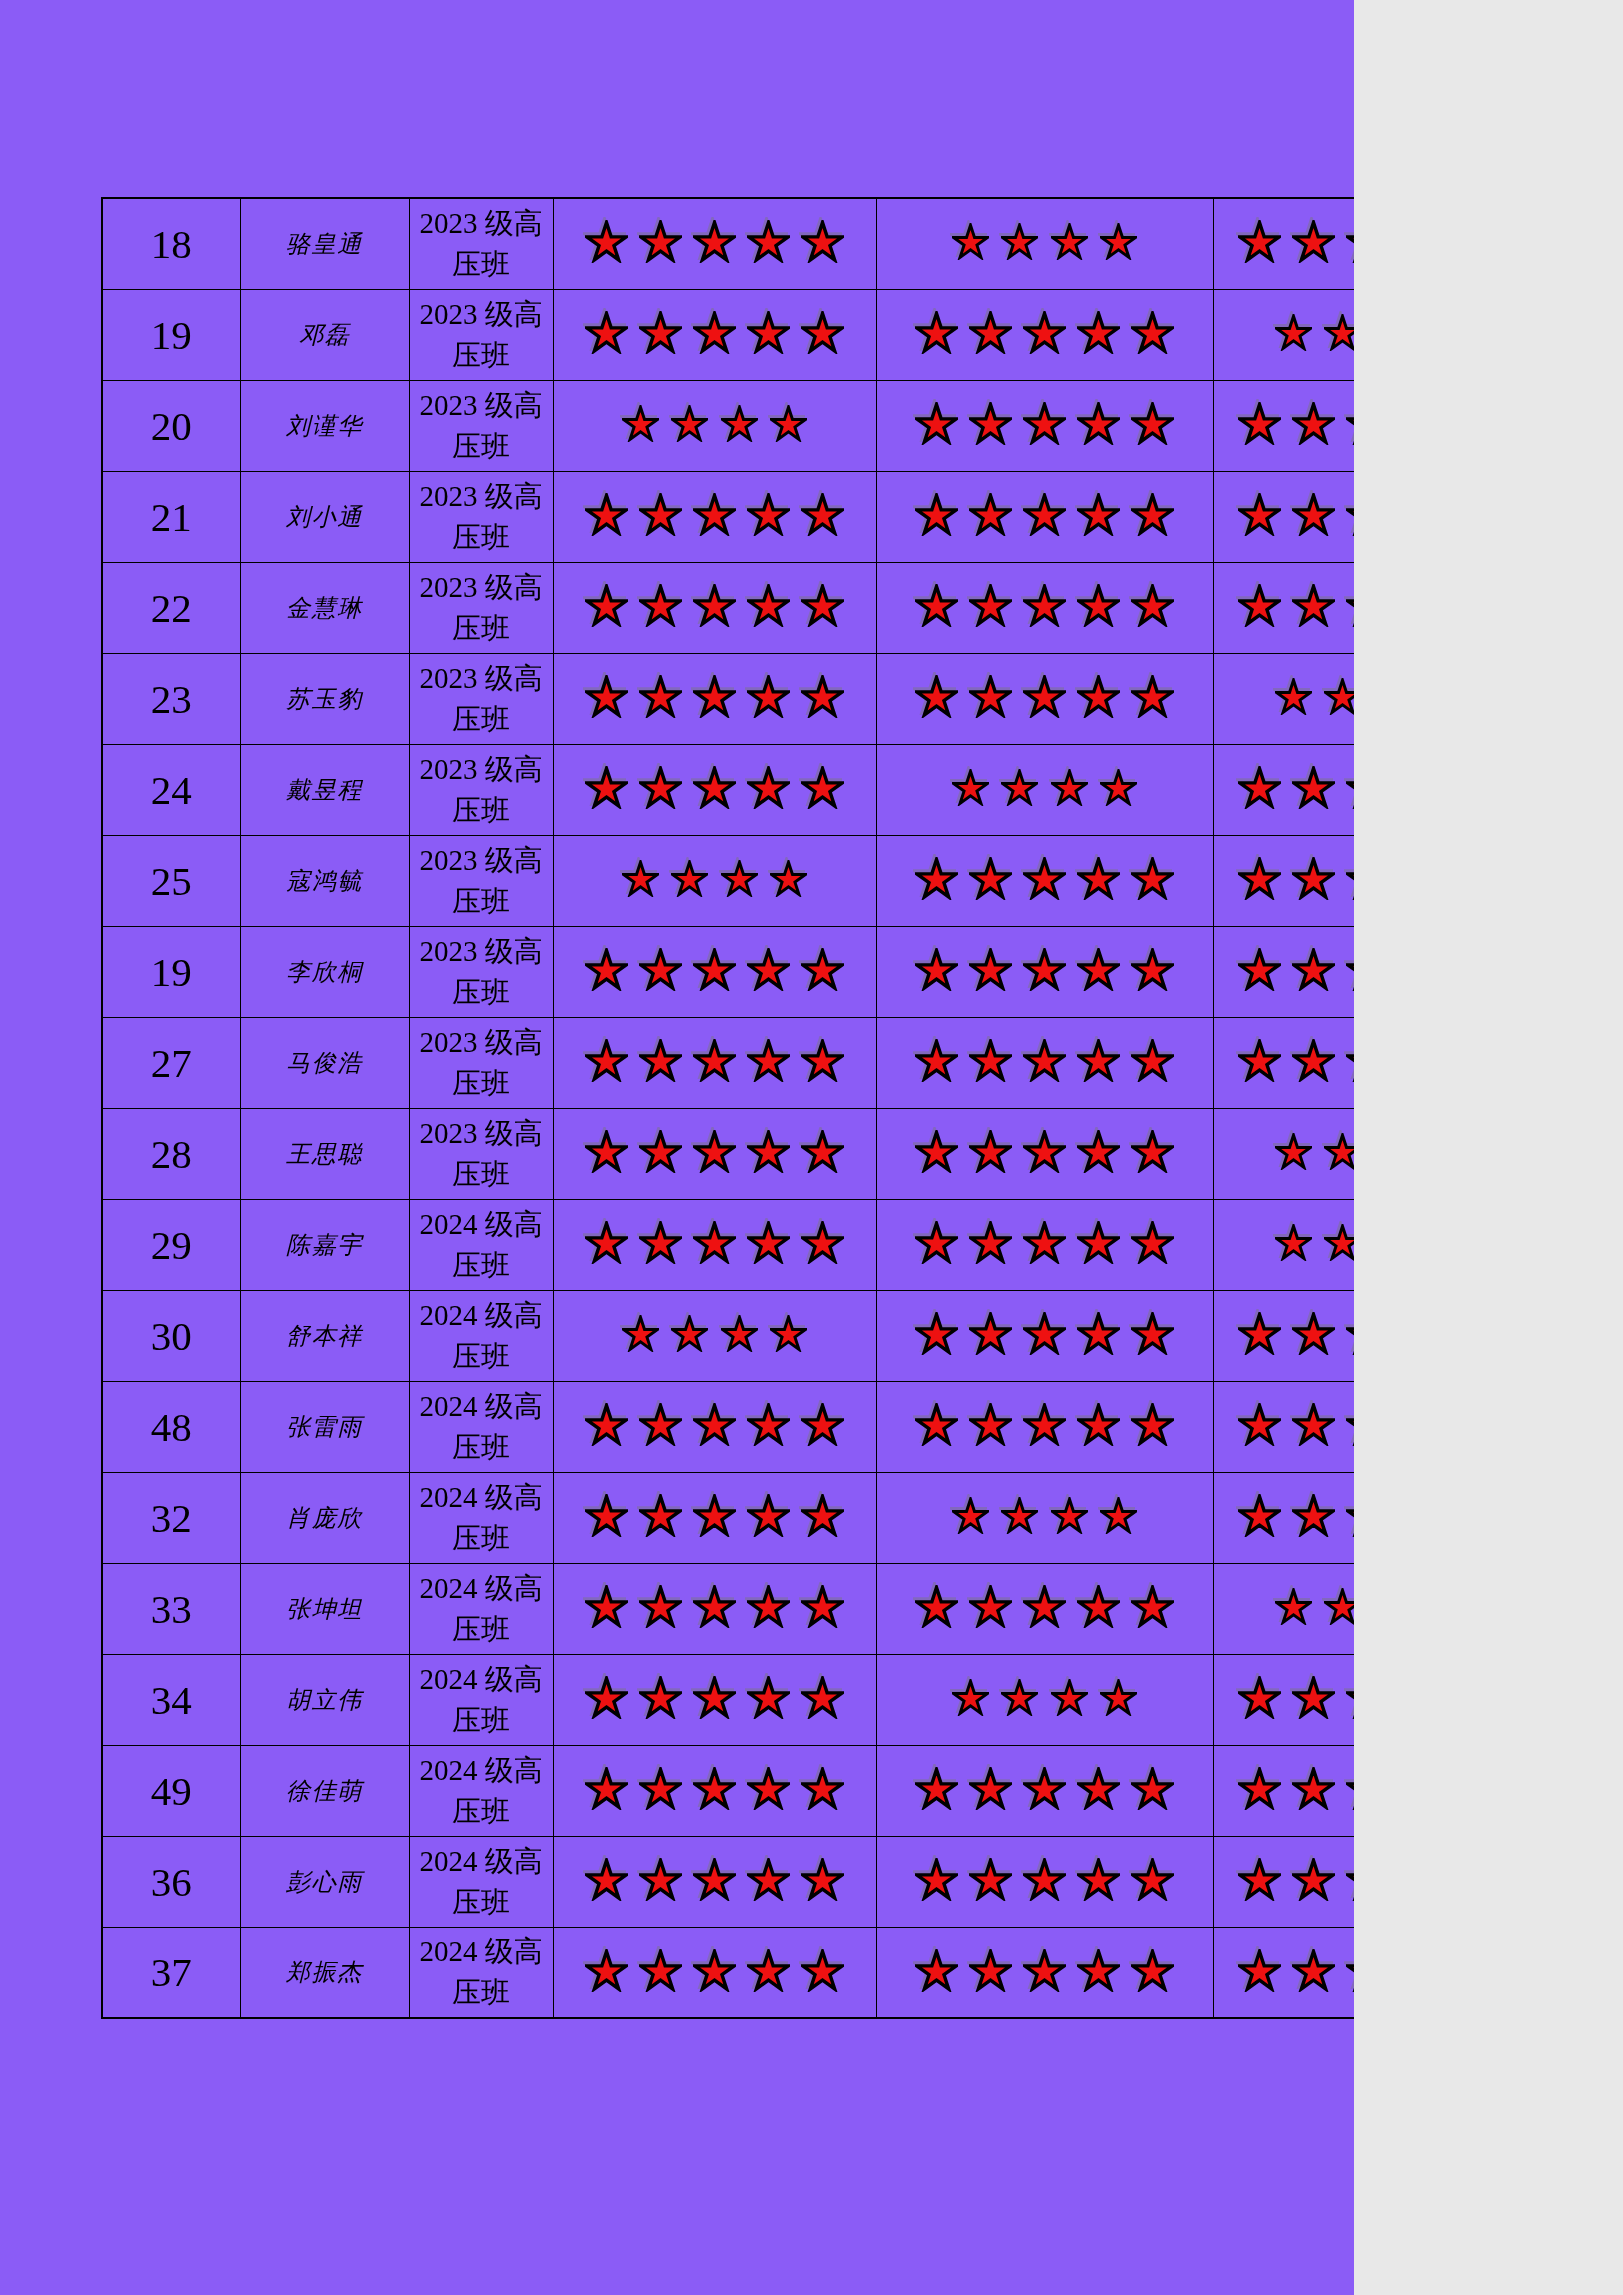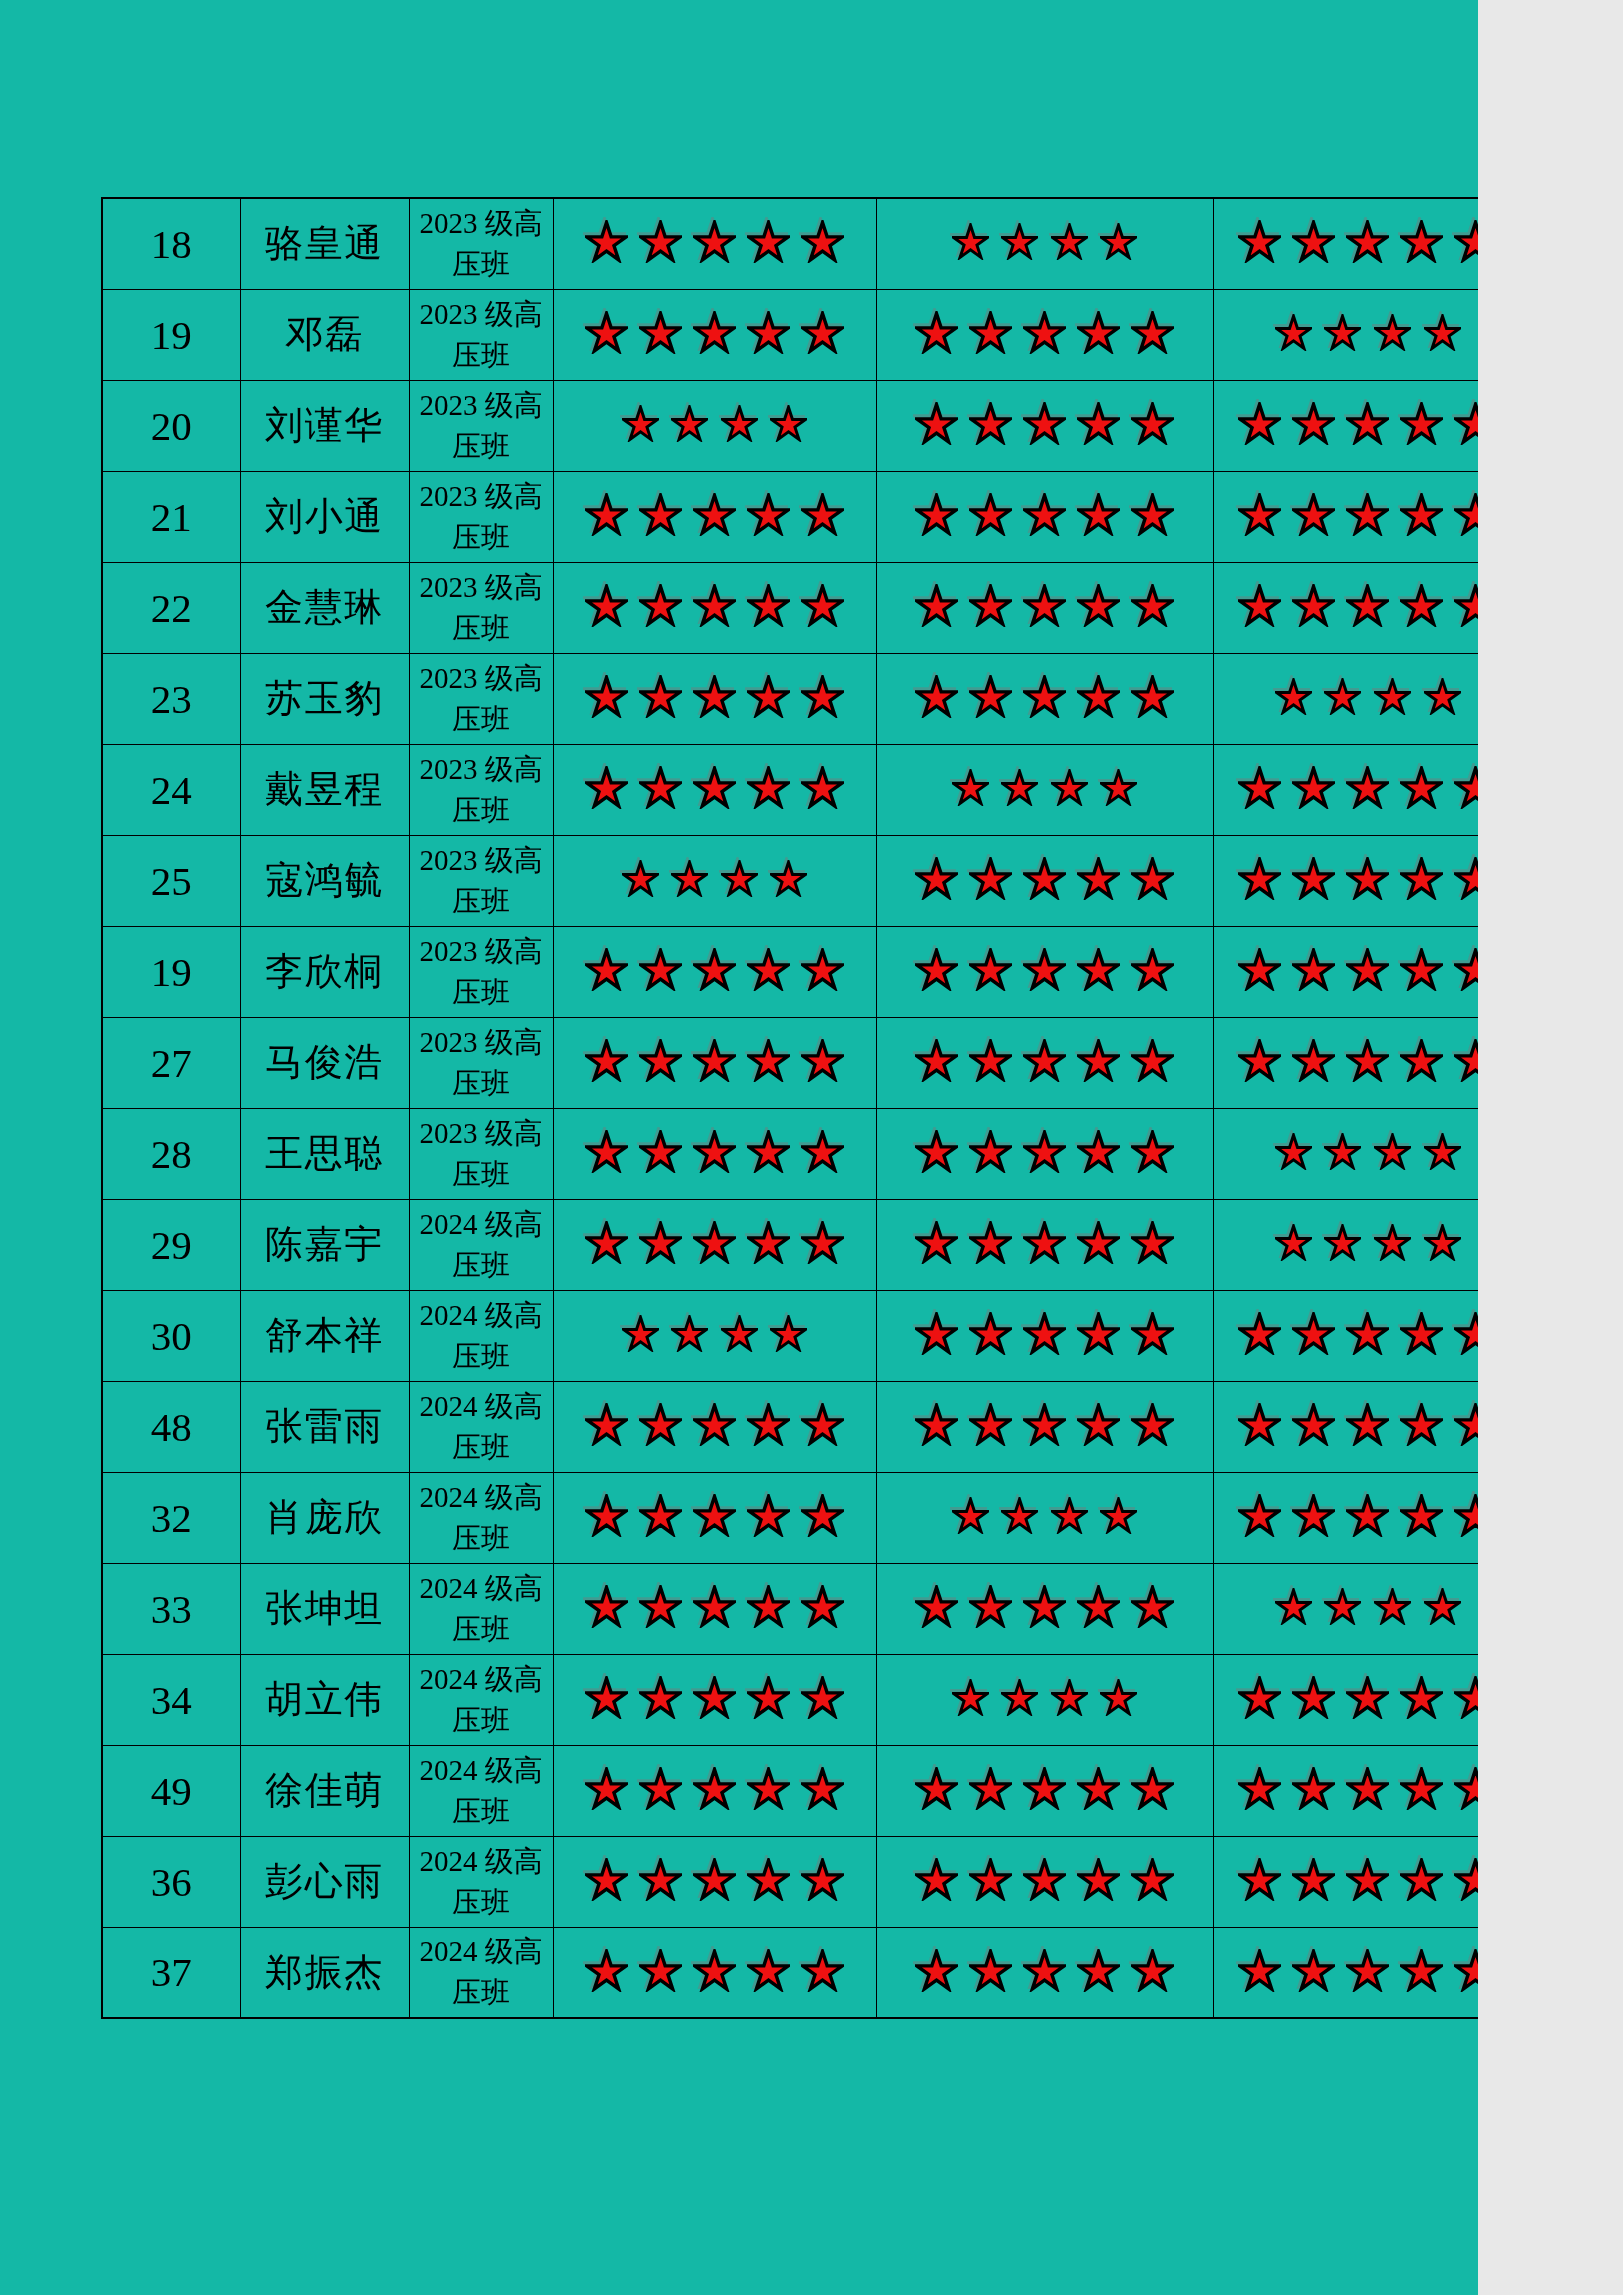--- a/index.html
+++ b/index.html
@@ -1,19 +1,19 @@
 <!DOCTYPE html>
 <html style="font-size:12.7px"><head>
 <meta charset="utf-8">
 <style>
   html,body{margin:0;padding:0;background:#e8e8e8;}
   .page{
     position:relative;
-    width:1478px;height:2295px;
-    background:#14b8a6;
+    width:1354px;height:2295px;
+    background:#8b5cf6;
     font-family:"Liberation Serif","DejaVu Serif",serif;
     color:#000;
     overflow:hidden;
   }
   table.eval{
     position:absolute;
     left:101px;top:197px;
     width:1420px;
     border-collapse:collapse;
     table-layout:fixed;
@@ -21,21 +21,21 @@
   table.eval td{
     border:1.6px solid #000;
     text-align:center;
     vertical-align:middle;
     overflow:hidden;
     padding:0;
   }
   table.eval{border:2.4px solid #000;}
   tr.row{height:91px;}
   td.c-no{font-size:41px;}
-  td.c-name{font-size:38px;letter-spacing:1.6px;}
+  td.c-name{font-size:24px;letter-spacing:1.6px;font-style:italic;}
   td.c-cls{font-size:29px;line-height:41px;}
   td.c-stars{white-space:nowrap;}
   .star-group{
     display:inline-flex;
     align-items:center;
     justify-content:center;
   }
   .star{
     width:43px;height:43px;
     margin:0 5.5px;

